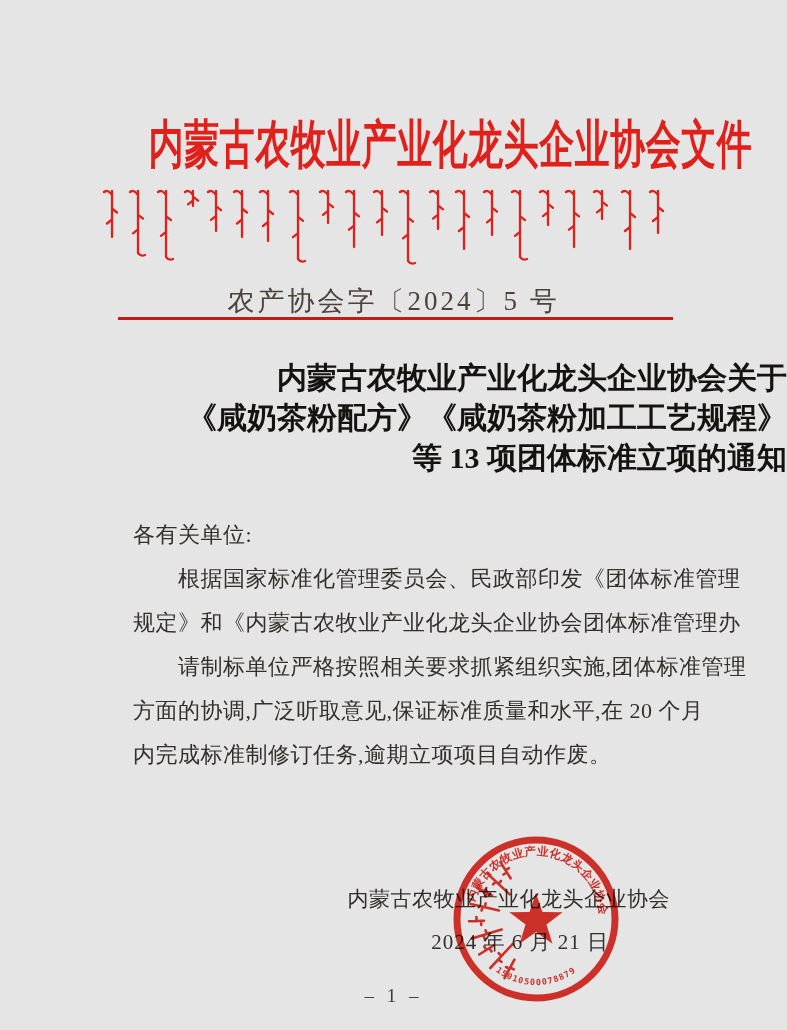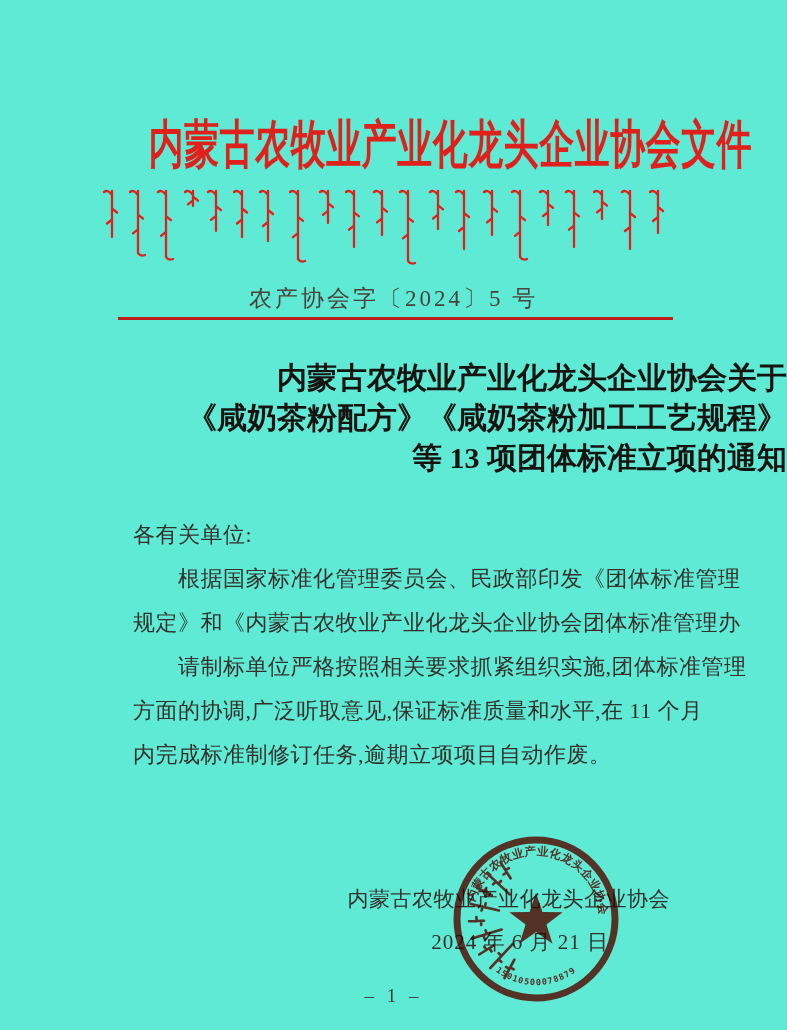--- a/index.html
+++ b/index.html
@@ -1,19 +1,19 @@
 <!DOCTYPE html>
 <html style="--red-header: #e0201a; --red-rule: #bf1d18; --red-stamp: #e1261d;"><head>
 <meta charset="utf-8">
 <style>
   html,body{margin:0;padding:0;background:#fff;}
   .page{
     position:relative;
     width:787px;height:1030px;
-    background:#5eead4;
+    background:#e5e5e5;
     overflow:hidden;
     font-family:"Liberation Serif","DejaVu Serif",serif;
     color:#2f2b28;
   }
   
   .red-title{
     position:absolute;top:110px;left:0;width:100%;
     text-align:center;white-space:nowrap;
   }
   .red-title .inner{
@@ -22,21 +22,21 @@
     color:var(--red-header,#e0201a);
     transform:scaleX(0.67);transform-origin:center;
     white-space:nowrap;letter-spacing:1px;
   }
   .mongolian-header{
     position:absolute;left:98px;top:186px;width:592px;height:86px;
   }
   .doc-number{
     position:absolute;top:283px;left:0;width:100%;
     text-align:center;
-    font-size:23px;color:#4c413b;letter-spacing:3px;
+    font-size:27px;color:#4c413b;letter-spacing:3px;
   }
   .red-rule{
     position:absolute;top:317px;left:118px;right:114px;height:3px;
     background:var(--red-rule,#bf1d18);
   }
   
   .notice-title{
     position:absolute;top:358px;left:0;width:100%;
     text-align:right;font-weight:bold;color:#151310;
     font-size:30px;line-height:40px;white-space:nowrap;
@@ -103,21 +103,21 @@
     <div>内蒙古农牧业产业化龙头企业协会关于</div>
     <div>《咸奶茶粉配方》《咸奶茶粉加工工艺规程》</div>
     <div>等 13 项团体标准立项的通知</div>
   </div>
 
   <div class="body-text">
     <div class="bline">各有关单位:</div>
     <div class="bline">　　根据国家标准化管理委员会、民政部印发《团体标准管理</div>
     <div class="bline">规定》和《内蒙古农牧业产业化龙头企业协会团体标准管理办</div>
     <div class="bline">　　请制标单位严格按照相关要求抓紧组织实施,团体标准管理</div>
-    <div class="bline">方面的协调,广泛听取意见,保证标准质量和水平,在 11 个月</div>
+    <div class="bline">方面的协调,广泛听取意见,保证标准质量和水平,在 20 个月</div>
     <div class="bline">内完成标准制修订任务,逾期立项项目自动作废。</div>
   </div>
 
   <div class="signature-org">内蒙古农牧业产业化龙头企业协会</div>
   <div class="signature-date">2024 年 6 月 21 日</div>
 
   <svg class="stamp" viewBox="-87 -89 174 178" xmlns="http://www.w3.org/2000/svg">
     <circle class="ring" cx="0" cy="0" r="79"></circle>
     <defs>
       <path id="arcTop" d="M -60.14 -21.89 A 64 64 0 0 1 63.38 -8.91" fill="none"></path>

